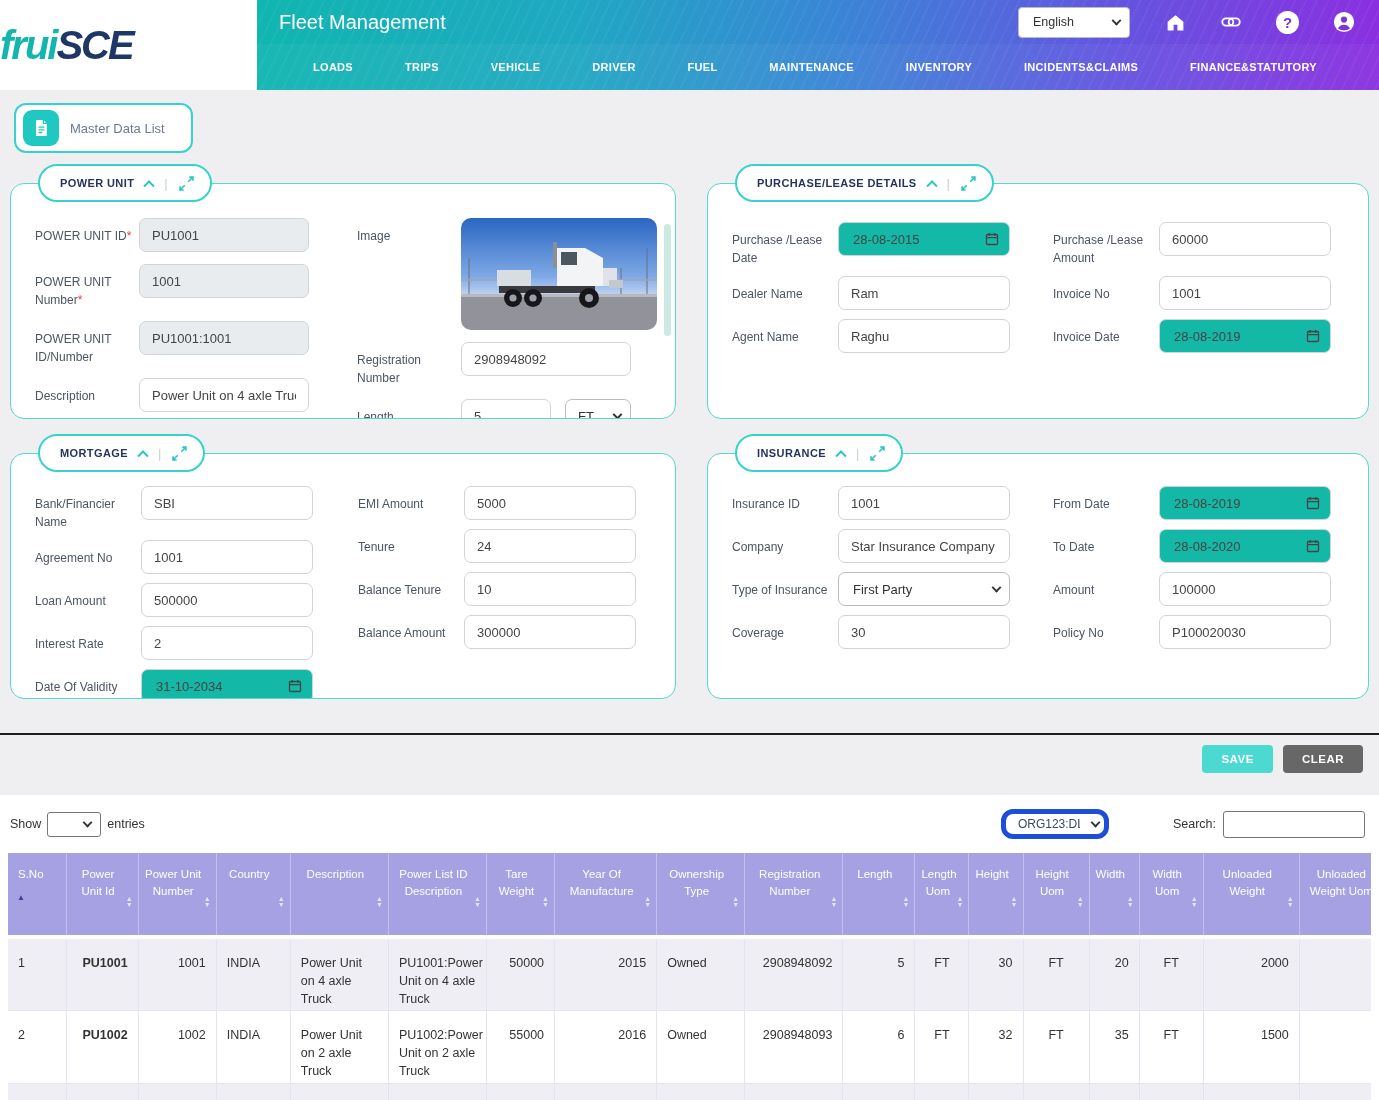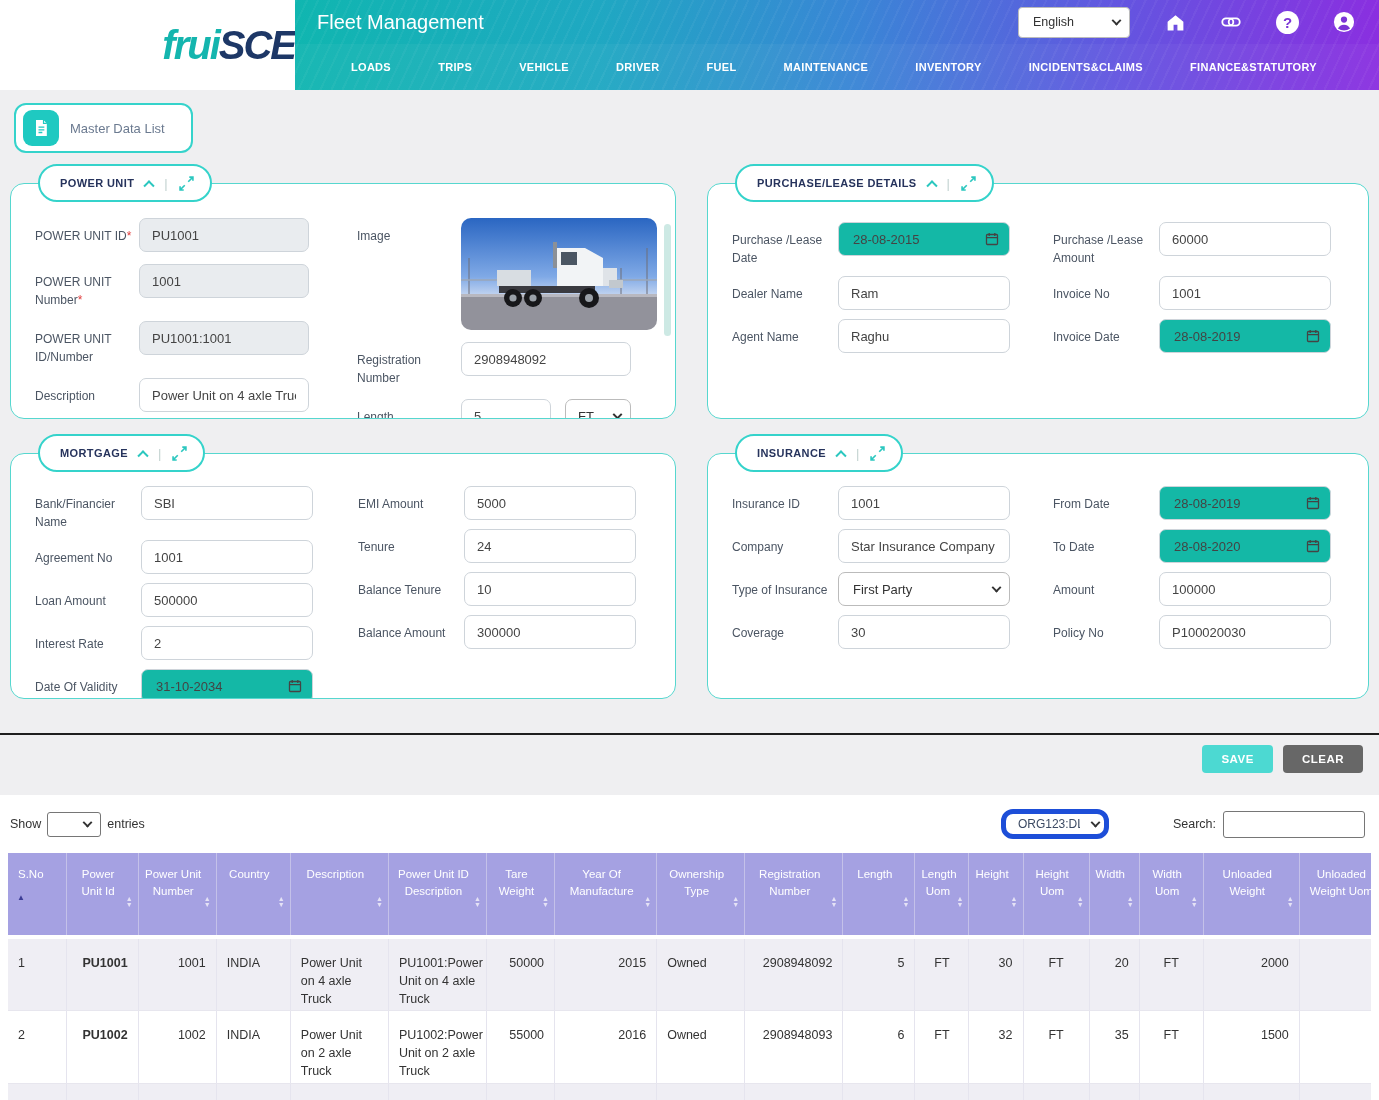--- a/index.html
+++ b/index.html
@@ -1,21 +1,21 @@
 <!DOCTYPE html>
 <html><head>
 <meta charset="utf-8">
 <style>
   * { box-sizing: border-box; margin: 0; padding: 0; }
   html,body { width:1379px; height:1100px; overflow:hidden; }
   body { font-family:"Liberation Sans", sans-serif; background:#efeff1; color:#333; }
 
   
   .app-header { display:flex; height:90px; }
-  .logo-box { width:295px; background:#fff; display:flex; align-items:center; justify-content:flex-end; }
+  .logo-box { width:257px; background:#fff; display:flex; align-items:center; justify-content:flex-start; }
   .logo { font-style:italic; font-weight:800; font-size:40px; letter-spacing:-2px; }
   .logo .frui { color:#14b5ae; }
   .logo .sce  { color:#1d3766; }
   .header-right { flex:1; position:relative; color:#fff;
     background:linear-gradient(90deg,#10b6b0 0%, #1fa8c2 28%, #3a85d6 52%, #6355e0 76%, #8a2fe0 100%); }
   .header-right::before { content:""; position:absolute; inset:0; pointer-events:none;
     background:repeating-linear-gradient(115deg, rgba(255,255,255,.045) 0 2px, transparent 2px 10px); }
   .title-row { height:44px; display:flex; align-items:center; padding-left:22px; position:relative; }
   .app-title { font-size:20px; font-weight:500; }
   .hdr-controls { margin-left:auto; display:flex; align-items:center; gap:34px; padding-right:24px; }
@@ -505,21 +505,21 @@
                 <span>▼</span>
               </span></th>
             <th style="width: 74px;"><span>Country</span><span class="sort-both">
                 <span>▲</span>
                 <span>▼</span>
               </span></th>
             <th style="width: 98px;"><span>Description</span><span class="sort-both">
                 <span>▲</span>
                 <span>▼</span>
               </span></th>
-            <th style="width: 98px;"><span>Power Unit ID Description</span><span class="sort-both">
+            <th style="width: 98px;"><span>Power List ID Description</span><span class="sort-both">
                 <span>▲</span>
                 <span>▼</span>
               </span></th>
             <th style="width: 68px;"><span>Tare Weight</span><span class="sort-both">
                 <span>▲</span>
                 <span>▼</span>
               </span></th>
             <th style="width: 102px;"><span>Year Of Manufacture</span><span class="sort-both">
                 <span>▲</span>
                 <span>▼</span>

